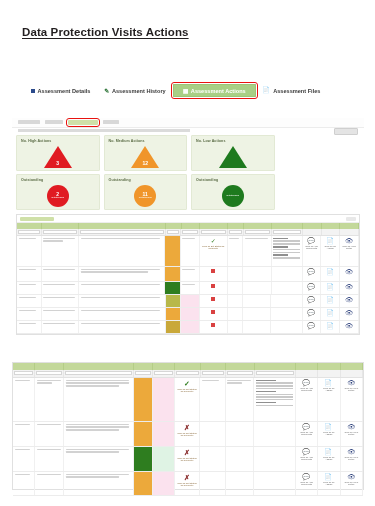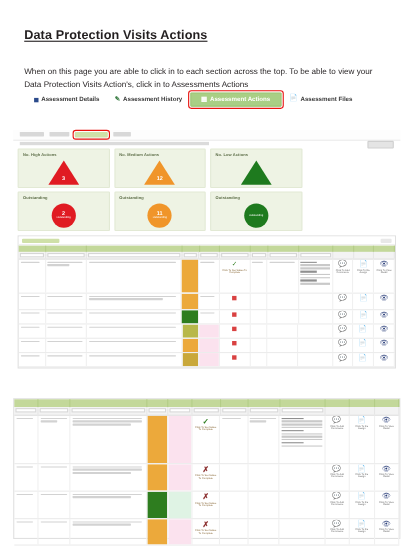--- a/index.html
+++ b/index.html
@@ -112,21 +112,20 @@
   .notes i{display:block;height:1.5px;background:#c9c9c9;margin-bottom:1.2px;}
   .notes b{display:block;height:1.8px;background:#8f8f8f;margin-bottom:1.2px;width:55%;}
 </style>
 </head>
 <body>
 
 <div class="page">
 
   <div class="doc-title">Data Protection Visits Actions</div>
 
-  <div class="para para-1">When on this page you are able to click in to each section across the top. To be able to view your Data Protection Visits Action's, click in to Assessments Actions</div>
 
   <div class="tabbar">
     <div class="tab">
       <span class="ic ic-sq"></span>
       <span>Assessment Details</span>
     </div>
     <div class="tab">
       <span class="ic ic-pen">✎</span>
       <span>Assessment History</span>
     </div>

